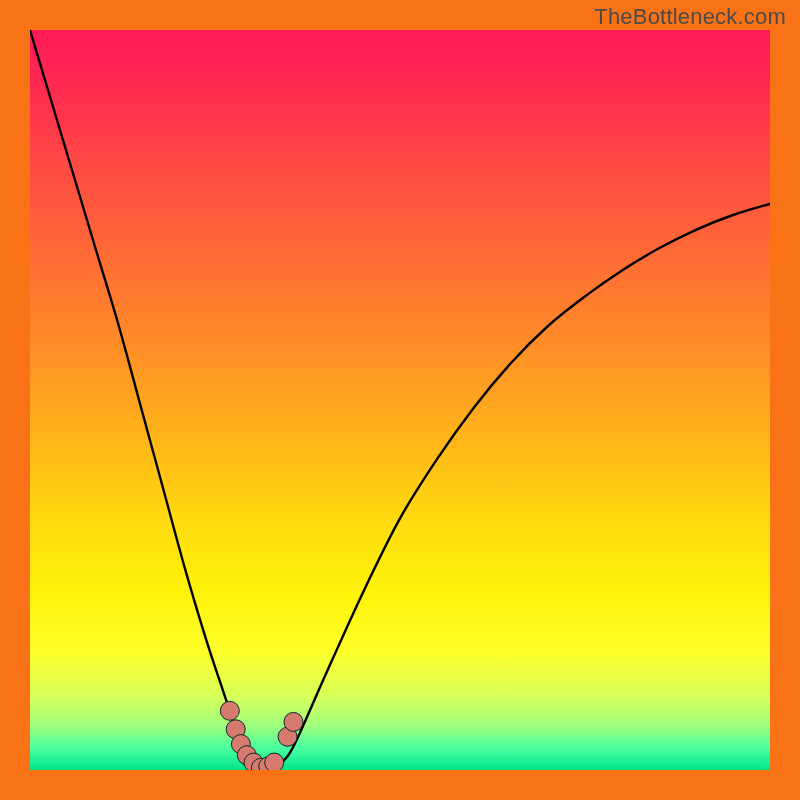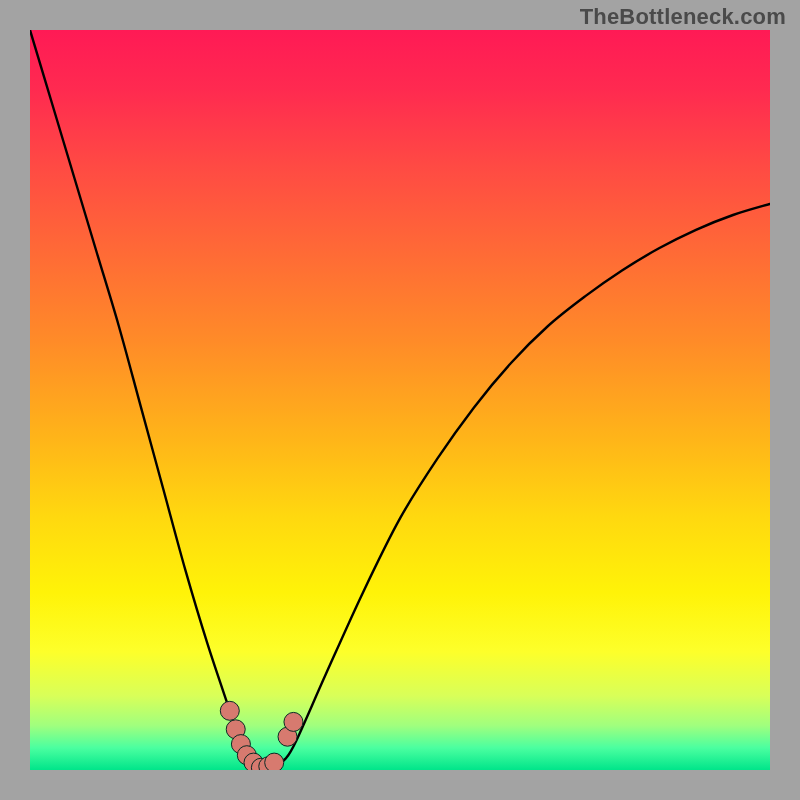--- a/index.html
+++ b/index.html
@@ -7,22 +7,21 @@
     padding: 0;
     width: 800px;
     height: 800px;
     overflow: hidden;
     background: #000;
     font-family: Arial, Helvetica, sans-serif;
   }
   .frame {
     position: absolute;
     inset: 0;
-    background: #a3a3a3;
-    font-weight: bold;
+    background: #f97316;
   }
   .plot {
     position: absolute;
     left: 30px;
     top: 30px;
     width: 740px;
     height: 740px;
     overflow: hidden;
   }
   .gradient {

